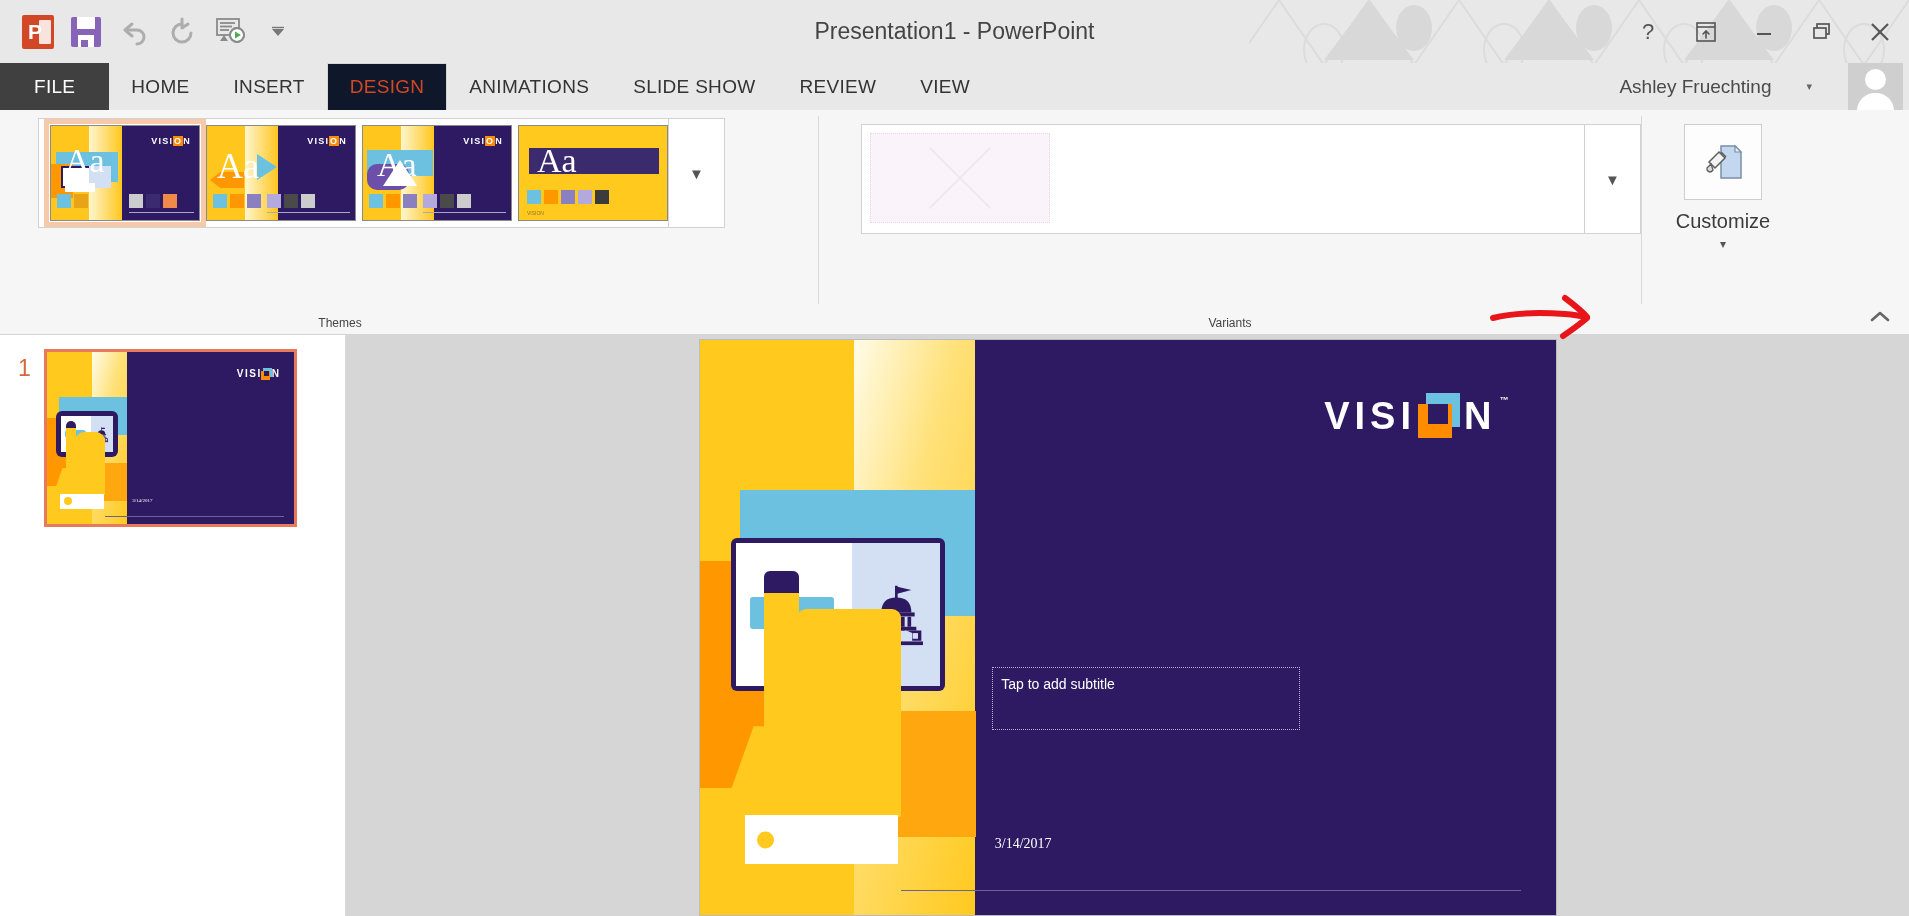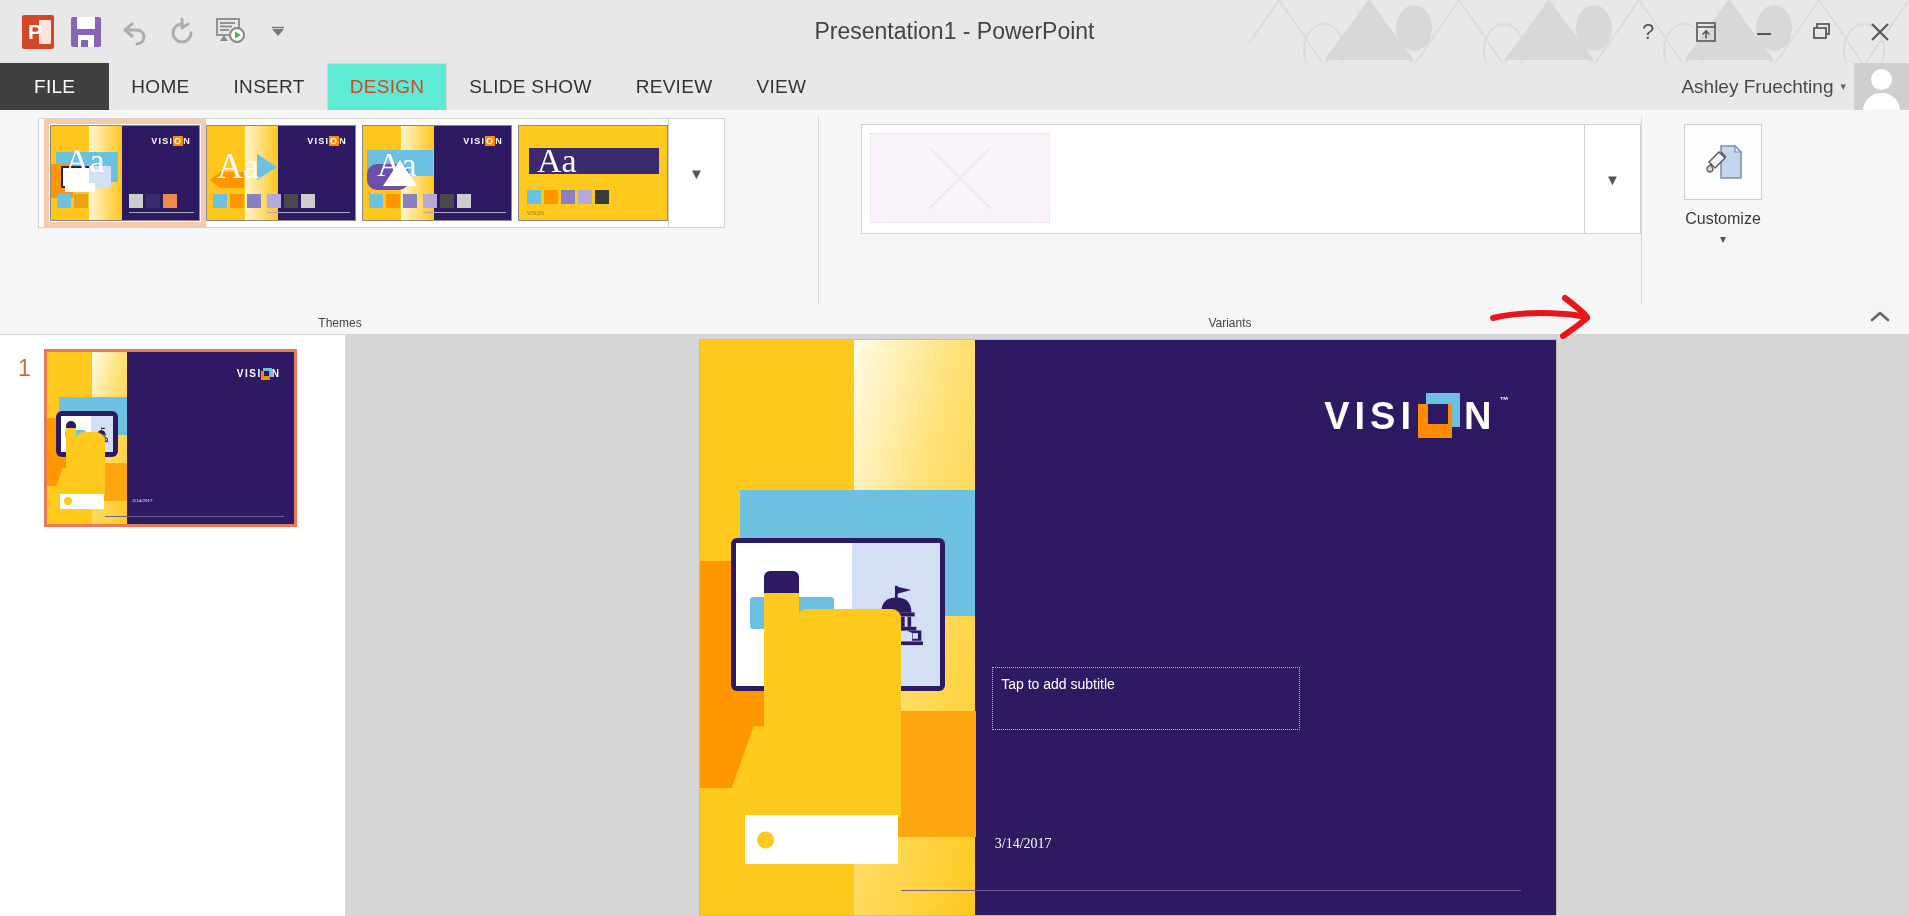--- a/index.html
+++ b/index.html
@@ -85,24 +85,24 @@
     display: flex; align-items: stretch;
     overflow: hidden;
   }
   .tab {
     display: flex; align-items: center; justify-content: center;
     padding: 0 22px;
     font-size: 19px; color: #333; letter-spacing: .3px;
     position: relative; z-index: 2;
   }
   .tab.file { background: #404040; color: #fff; padding: 0 34px; }
-  .tab.active { background: #5eead4; color: #d24726; border-left:1px solid #d6d6d6; border-right:1px solid #d6d6d6; border-top:1px solid #d6d6d6;}
+  .tab.active { background: #0f172a; color: #d24726; border-left:1px solid #d6d6d6; border-right:1px solid #d6d6d6; border-top:1px solid #d6d6d6;}
   .acct {
     margin-left: auto; display: flex; align-items: center;
-    font-size: 19px; color: #4a4a4a; padding-right: 0; z-index: 3;
+    font-size: 19px; color: #4a4a4a; padding-right: 6px; z-index: 3; gap: 28px;
   }
   .acct-caret { margin: 0 8px 0 7px; font-size: 11px; color:#666; }
   .avatar {
     width: 55px; height: 47px; background: #cfcfcf;
     position: relative; overflow: hidden;
   }
   .avatar::before {
     content:""; position:absolute; left:17px; top:6px; width:21px;height:21px;
     border-radius:50%; background:#fff;
   }
@@ -189,21 +189,21 @@
   
   .red-arrow { position:absolute; left:1489px; top:180px; z-index:40; pointer-events:none;}
 
   
   .customize-grp { width: 130px; align-items:center; }
   .cust-btn {
     width: 78px; height: 76px; margin: 14px auto 0;
     border: 1px solid #cfcfcf; background:#fdfdfd;
     display:flex; align-items:center; justify-content:center;
   }
-  .cust-label { text-align:center; font-size: 16px; color:#3b3b3b; margin-top: 10px;}
+  .cust-label { text-align:center; font-size: 20px; color:#3b3b3b; margin-top: 10px;}
   .cust-caret { text-align:center; font-size: 12px; color:#555; margin-top: 4px;}
   .ribbon-collapse {
     position:absolute; right: 18px; bottom: 6px;
     font-size: 17px; color:#666;
   }
 
   
   .workspace { display:flex; height: 581px; background:#fff; }
   .slidepane {
     width: 346px; background:#fff;
@@ -405,20 +405,21 @@
         </svg>
     </div>
   </div>
 </div>
 
 <div class="tabs">
   <div class="tab file">FILE</div>
   <div class="tab">HOME</div>
   <div class="tab">INSERT</div>
   <div class="tab active">DESIGN</div>
+  <div class="tab">ANIMATIONS</div>
   <div class="tab">SLIDE SHOW</div>
   <div class="tab">REVIEW</div>
   <div class="tab">VIEW</div>
 
   <div class="acct">
     <span>Ashley Fruechting</span>
     <span class="acct-caret">▾</span>
     <span class="avatar"></span>
   </div>
 </div>

